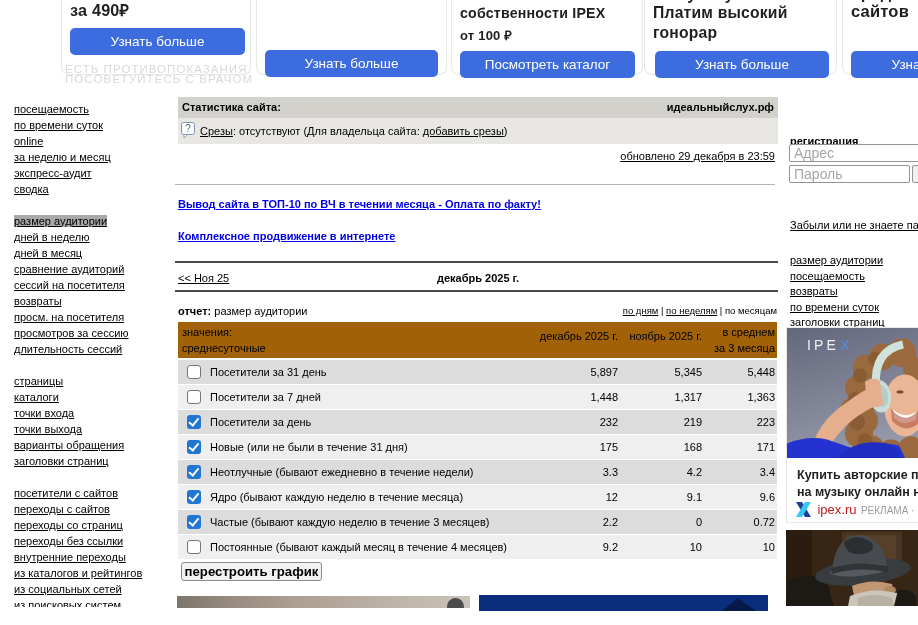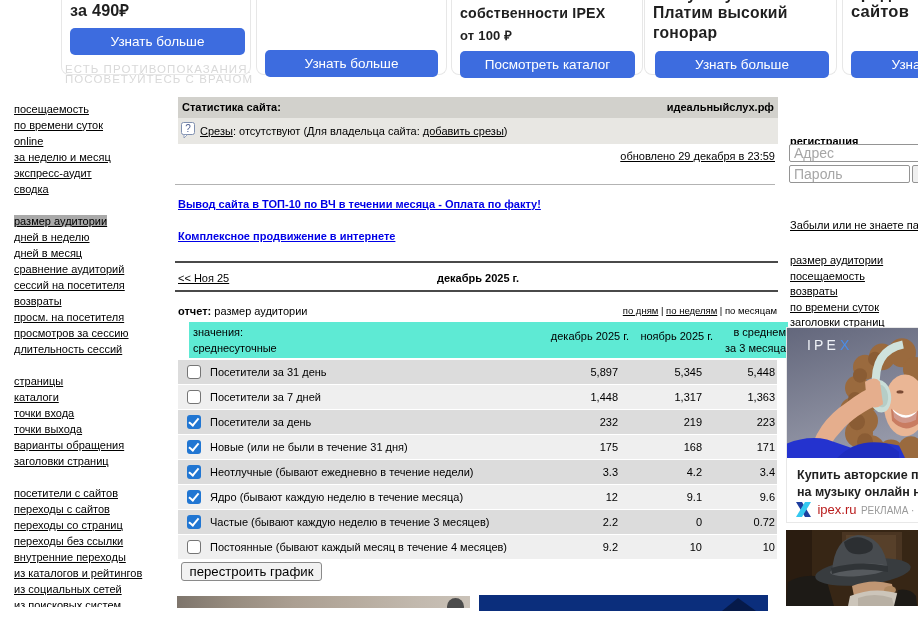--- a/index.html
+++ b/index.html
@@ -21,32 +21,32 @@
 .bar1 { position:absolute; left:178px; top:97px; width:600px; height:21px; background:#d2d1cc; font-size:11px; font-weight:bold; line-height:21px; padding:0 4px; }
 .bar1 .rt { float:right; }
 .bar2 { position:absolute; left:178px; top:118px; width:600px; height:26px; background:#e8e7e3; font-size:11px; line-height:26px; padding-left:3px; }
 .updated { position:absolute; left:178px; top:150px; width:597px; text-align:right; font-size:11px; }
 .hr1 { position:absolute; left:175px; top:183.5px; width:600px; height:1.5px; background:#b3b3b3; }
 .blue-link { position:absolute; left:178px; font-size:11px; font-weight:bold; color:#0000e6; }
 .hrd { position:absolute; left:175px; width:603px; height:1.5px; background:#4a4a4a; }
 .navrow { position:absolute; left:178px; top:272px; width:600px; font-size:11px; }
 .otchet { position:absolute; left:178px; top:305px; width:599px; font-size:11px; }
 
-.thead { position:absolute; left:178px; top:322px; width:599px; height:36px; background:#5eead4; font-size:11px;margin-left:11px; }
+.thead { position:absolute; left:178px; top:322px; width:599px; height:36px; background:#a16207; font-size:11px; }
 .trow { position:absolute; left:178px; width:599px; height:24px; font-size:11px; }
 .trow .lbl { position:absolute; left:32px; top:6px; white-space:nowrap; }
 .num { position:absolute; top:6px; text-align:right; white-space:nowrap; }
 .n1 { right:159px; }
 .n2 { right:75px; }
 .n3 { right:2px; }
 .cb { position:absolute; left:9px; top:5px; width:14px; height:14px; border-radius:3px; }
 .cb.off { background:#fff; border:1.5px solid #757575; }
 .cb.on { background:#2176d2; }
 .cb.on:after { content:""; position:absolute; left:4.4px; top:1.4px; width:3.8px; height:7.6px; border:solid #fff; border-width:0 2.1px 2.1px 0; transform:rotate(40deg); }
-.rebtn { position:absolute; left:181px; top:562px; width:141px; height:19px; background:#f2f2f2; border:1px solid #8a8a8a; border-radius:3px; font-size:13.2px; text-align:center; line-height:17px; }
+.rebtn { position:absolute; left:181px; top:562px; width:141px; height:19px; background:#f2f2f2; border:1px solid #8a8a8a; border-radius:3px; font-size:13.2px; text-align:center; line-height:17px;font-weight:bold; }
 
 .rsb { position:absolute; font-size:11px;margin-top:33px; }
 input.t { position:absolute; border:1px solid #949494; border-radius:2px; font-size:14px; padding-left:4px; color:#a6a6a6; font-family:"Liberation Sans",sans-serif; background:#fff; }
 
 #bb1 { position:absolute; left:177px; top:596px; width:293px; height:12px; overflow:hidden; background:linear-gradient(90deg,#7e756c,#968b7e 18%,#ab9f92 40%,#b6ab9e 60%,#c2b9ae 82%,#cac2b8); }
 #bb1 .i { position:absolute; right:6px; top:2px; width:17px; height:17px; border-radius:50%; background:#4c4c4c; }
 #bb2 { position:absolute; left:479px; top:595px; width:289px; height:16px; overflow:hidden; background:#0b2e7c; }
 </style>
 </head>
 <body>

